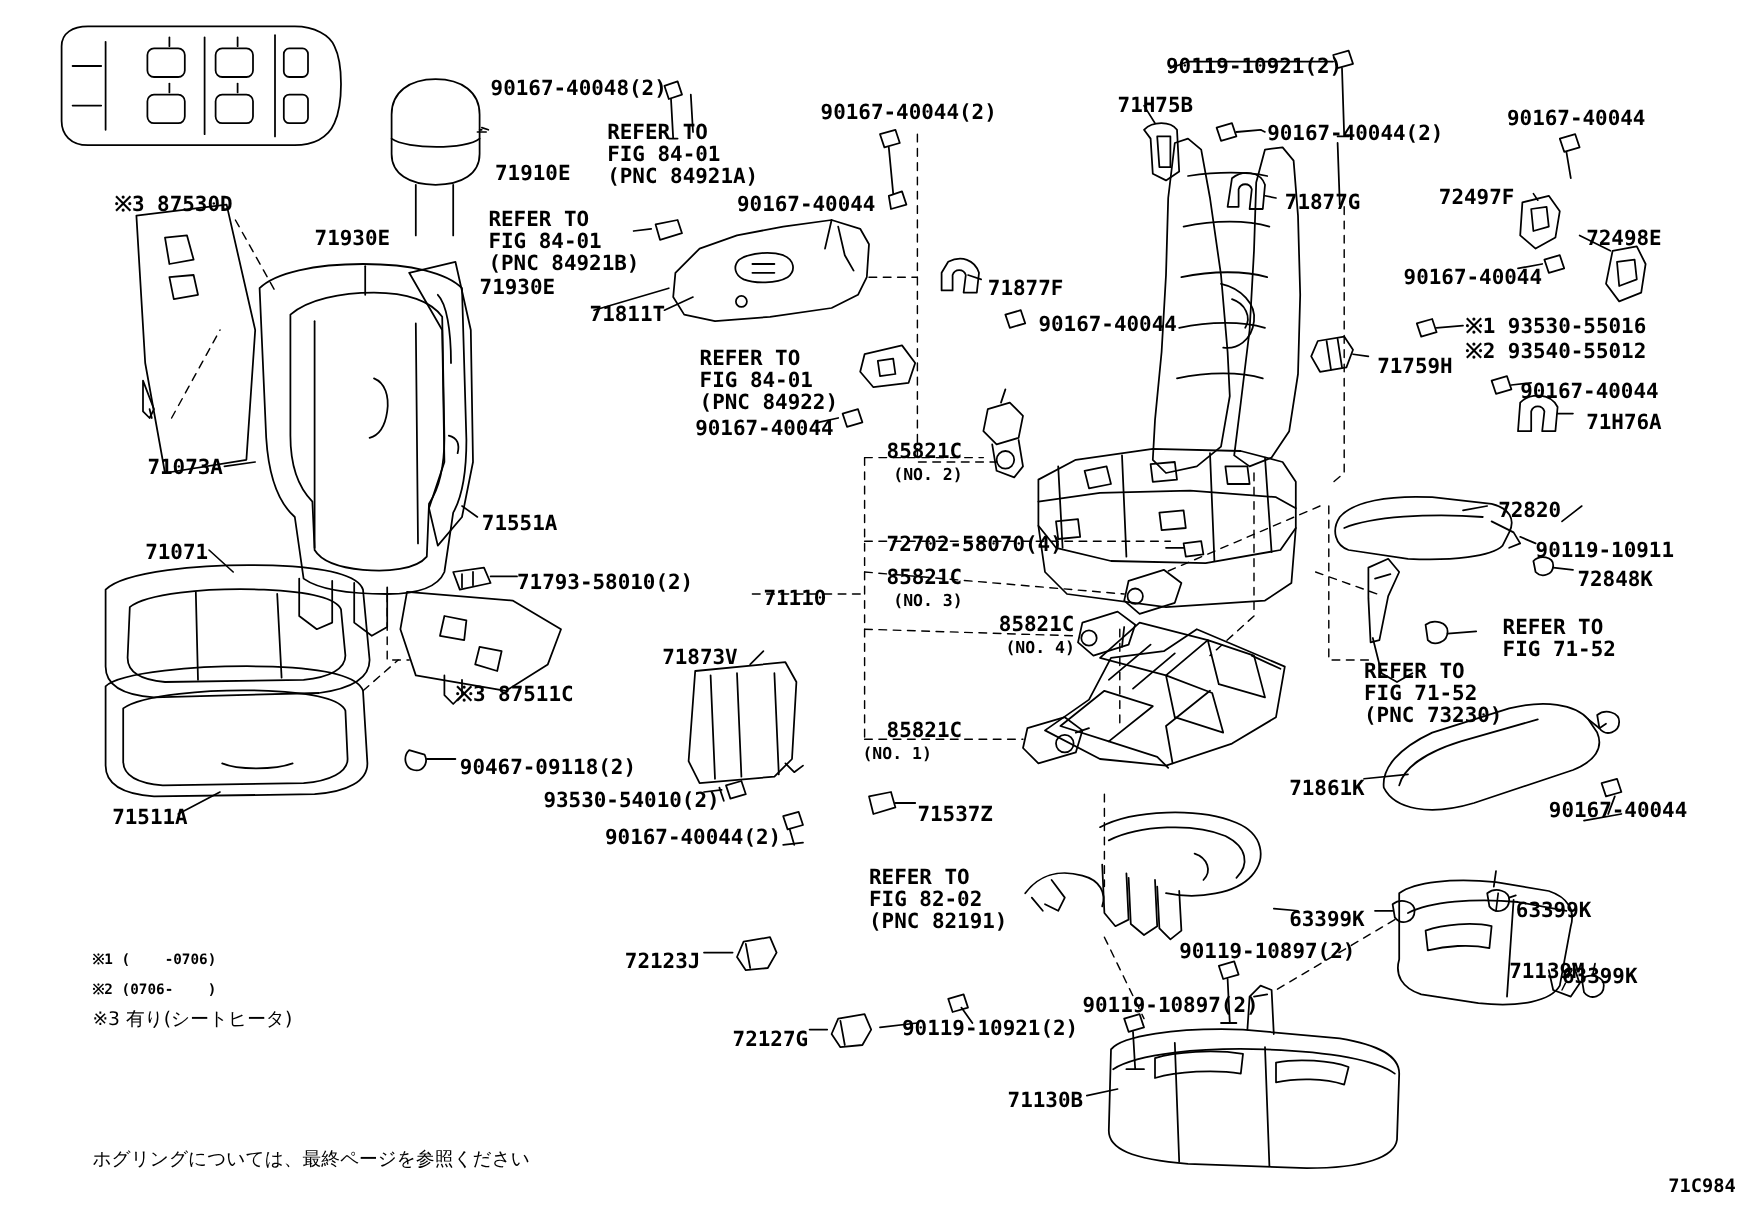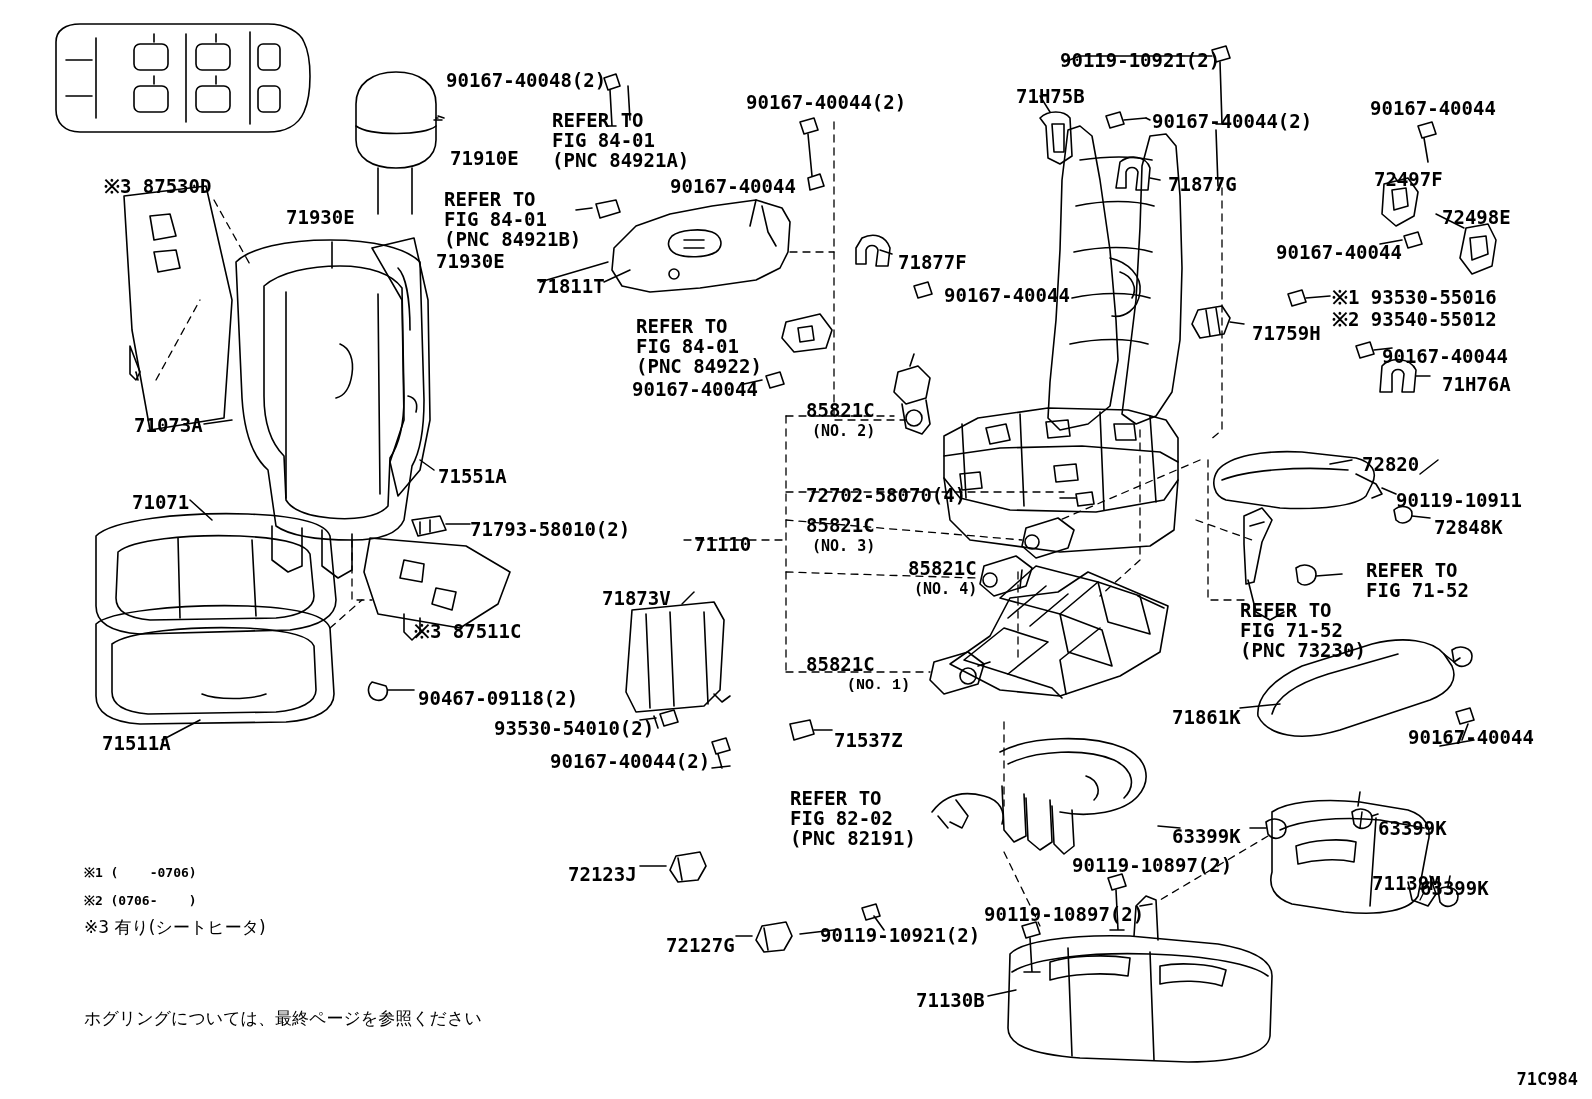--- a/index.html
+++ b/index.html
@@ -470,21 +470,21 @@
   <div class="lbl multi" style="left:446px;top:70px;">90167-40048(2)</div>
   <div class="lbl" style="left:450px;top:112px;margin-top:36px;">71910E</div>
   <div class="lbl multi" style="left:552px;top:110px;">REFER TO
 FIG 84-01
 (PNC 84921A)</div>
   <div class="lbl" style="left:746px;top:92px;">90167-40044(2)</div>
   <div class="lbl" style="left:1016px;top:86px;">71H75B</div>
   <div class="lbl" style="left:1060px;top:50px;">90119-10921(2)</div>
   <div class="lbl" style="left:1152px;top:111px;">90167-40044(2)</div>
   <div class="lbl" style="left:1370px;top:98px;">90167-40044</div>
-  <div class="lbl" style="left:1374px;top:169px;">72497F</div>
+  <div class="lbl" style="left:1308px;top:169px;">72497F</div>
   <div class="lbl" style="left:1442px;top:207px;">72498E</div>
   <div class="lbl" style="left:1168px;top:174px;">71877G</div>
   <div class="lbl" style="left:1276px;top:242px;">90167-40044</div>
   <div class="lbl" style="left:1332px;top:287px;">※1 93530-55016</div>
   <div class="lbl" style="left:1332px;top:309px;">※2 93540-55012</div>
   <div class="lbl" style="left:1252px;top:323px;">71759H</div>
   <div class="lbl" style="left:1382px;top:346px;">90167-40044</div>
   <div class="lbl" style="left:1442px;top:374px;">71H76A</div>
   <div class="lbl" style="left:104px;top:176px;">※3 87530D</div>
   <div class="lbl" style="left:286px;top:207px;">71930E</div>
@@ -516,21 +516,21 @@
   <div class="lbl sm" style="left:914px;top:579px;">(NO. 4)</div>
   <div class="lbl multi" style="left:1366px;top:560px;">REFER TO
 FIG 71-52</div>
   <div class="lbl multi" style="left:1240px;top:600px;">REFER TO
 FIG 71-52
 (PNC 73230)</div>
   <div class="lbl" style="left:470px;top:519px;">71793-58010(2)</div>
   <div class="lbl" style="left:414px;top:621px;">※3 87511C</div>
   <div class="lbl" style="left:602px;top:588px;">71873V</div>
   <div class="lbl" style="left:806px;top:654px;">85821C</div>
-  <div class="lbl sm" style="left:847px;top:675px;font-family:Liberation Mono, monospace;">(NO. 1)</div>
+  <div class="lbl sm" style="left:784px;top:675px;">(NO. 1)</div>
   <div class="lbl" style="left:1172px;top:707px;">71861K</div>
   <div class="lbl" style="left:1408px;top:727px;">90167-40044</div>
   <div class="lbl" style="left:418px;top:688px;">90467-09118(2)</div>
   <div class="lbl" style="left:102px;top:733px;">71511A</div>
   <div class="lbl" style="left:494px;top:718px;">93530-54010(2)</div>
   <div class="lbl" style="left:550px;top:751px;">90167-40044(2)</div>
   <div class="lbl" style="left:834px;top:730px;">71537Z</div>
   <div class="lbl multi" style="left:790px;top:788px;">REFER TO
 FIG 82-02
 (PNC 82191)</div>
@@ -542,16 +542,16 @@
   <div class="lbl" style="left:568px;top:864px;">72123J</div>
   <div class="lbl" style="left:984px;top:904px;">90119-10897(2)</div>
   <div class="lbl" style="left:666px;top:935px;">72127G</div>
   <div class="lbl" style="left:820px;top:925px;">90119-10921(2)</div>
   <div class="lbl" style="left:916px;top:990px;">71130B</div>
 
   <div class="lbl code" style="left:84px;top:862px;">※1 (    -0706)</div>
   <div class="lbl code" style="left:84px;top:890px;">※2 (0706-    )</div>
   <div class="lbl note" style="left:84px;top:917px;">※3 有り(シートヒータ)</div>
 
-  <div class="lbl note" style="left:84px;top:1008px;">ホグリングについては、最終ページを参照ください</div>
+  <div class="lbl note" style="left:84px;top:1044px;">ホグリングについては、最終ページを参照ください</div>
 
   <div id="diagcode">71C984</div>
 </div>
 
 </body></html>

